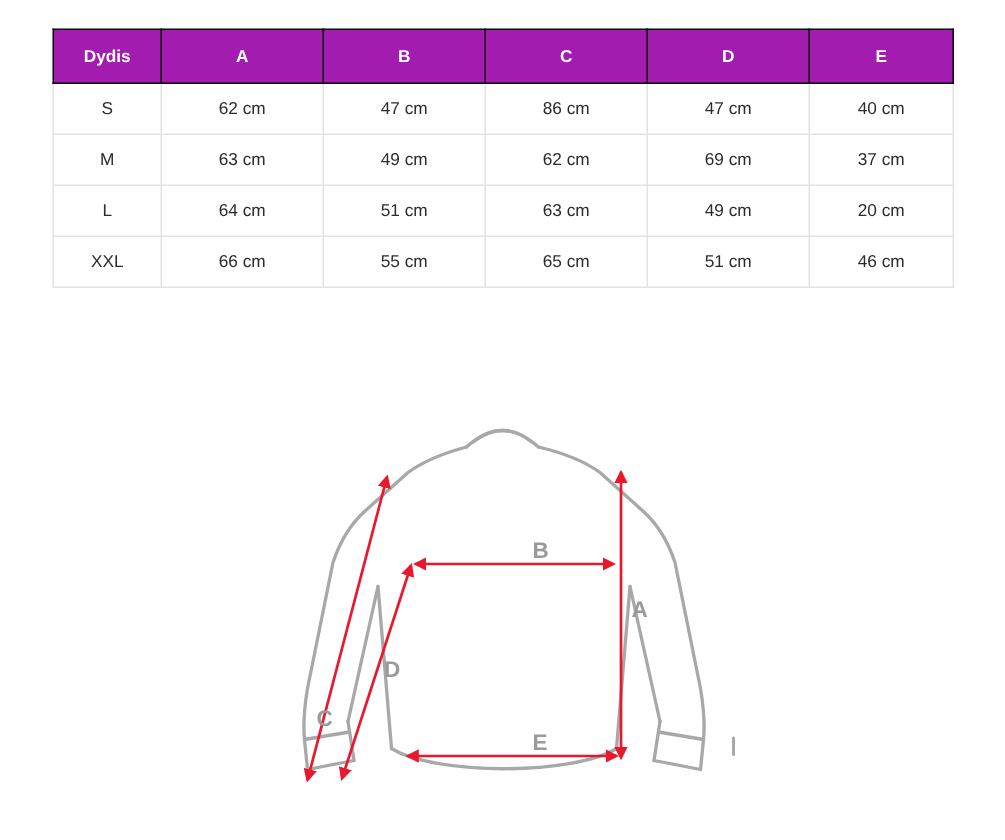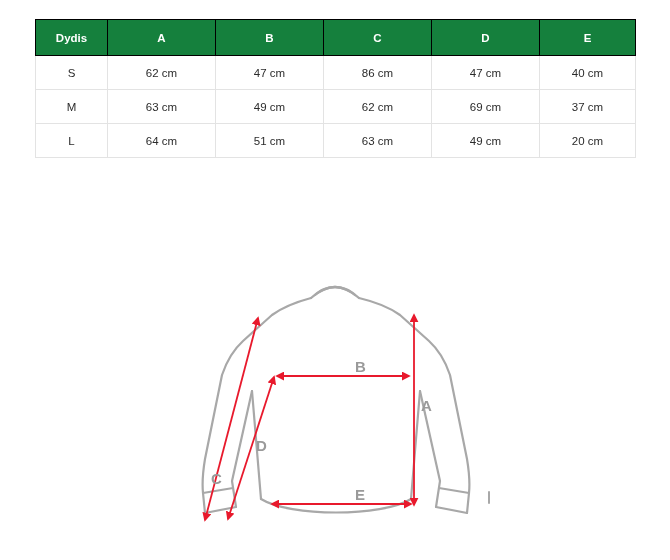--- a/index.html
+++ b/index.html
@@ -38,21 +38,21 @@
     border: 1px solid #e3e3e3;
     height: 33px;
     text-align: center;
     vertical-align: middle;
     font-size: 11.5px;
     color: #2b2b2b;
     font-weight: normal;
     padding: 0;
   }
   table.size-table thead th {
-    background: #15803d;
+    background: #a21caf;
     color: #ffffff;
     border: 1px solid #000000;
     font-weight: bold;
     font-size: 11.5px;
     height: 35px;
   }
   table.size-table thead th.first {
     text-align: center;
   }
   table.size-table tbody td.label-col {
@@ -128,20 +128,28 @@
           <td>37 cm</td>
         </tr>
         <tr>
           <td class="label-col">L</td>
           <td>64 cm</td>
           <td>51 cm</td>
           <td>63 cm</td>
           <td>49 cm</td>
           <td>20 cm</td>
         </tr>
+        <tr>
+          <td class="label-col">XXL</td>
+          <td>66 cm</td>
+          <td>55 cm</td>
+          <td>65 cm</td>
+          <td>51 cm</td>
+          <td>46 cm</td>
+        </tr>
       </tbody>
     </table>
   </div>
 
   <div class="diagram-area">
     <svg width="670" height="315" viewBox="0 0 670 315" xmlns="http://www.w3.org/2000/svg">
 
       <defs>
         <marker id="arrowRed" viewBox="0 0 10 10" refX="8" refY="5" markerWidth="5" markerHeight="5" orient="auto-start-reverse">
           <path d="M 0 0 L 10 5 L 0 10 z" fill="#e8192c"></path>

